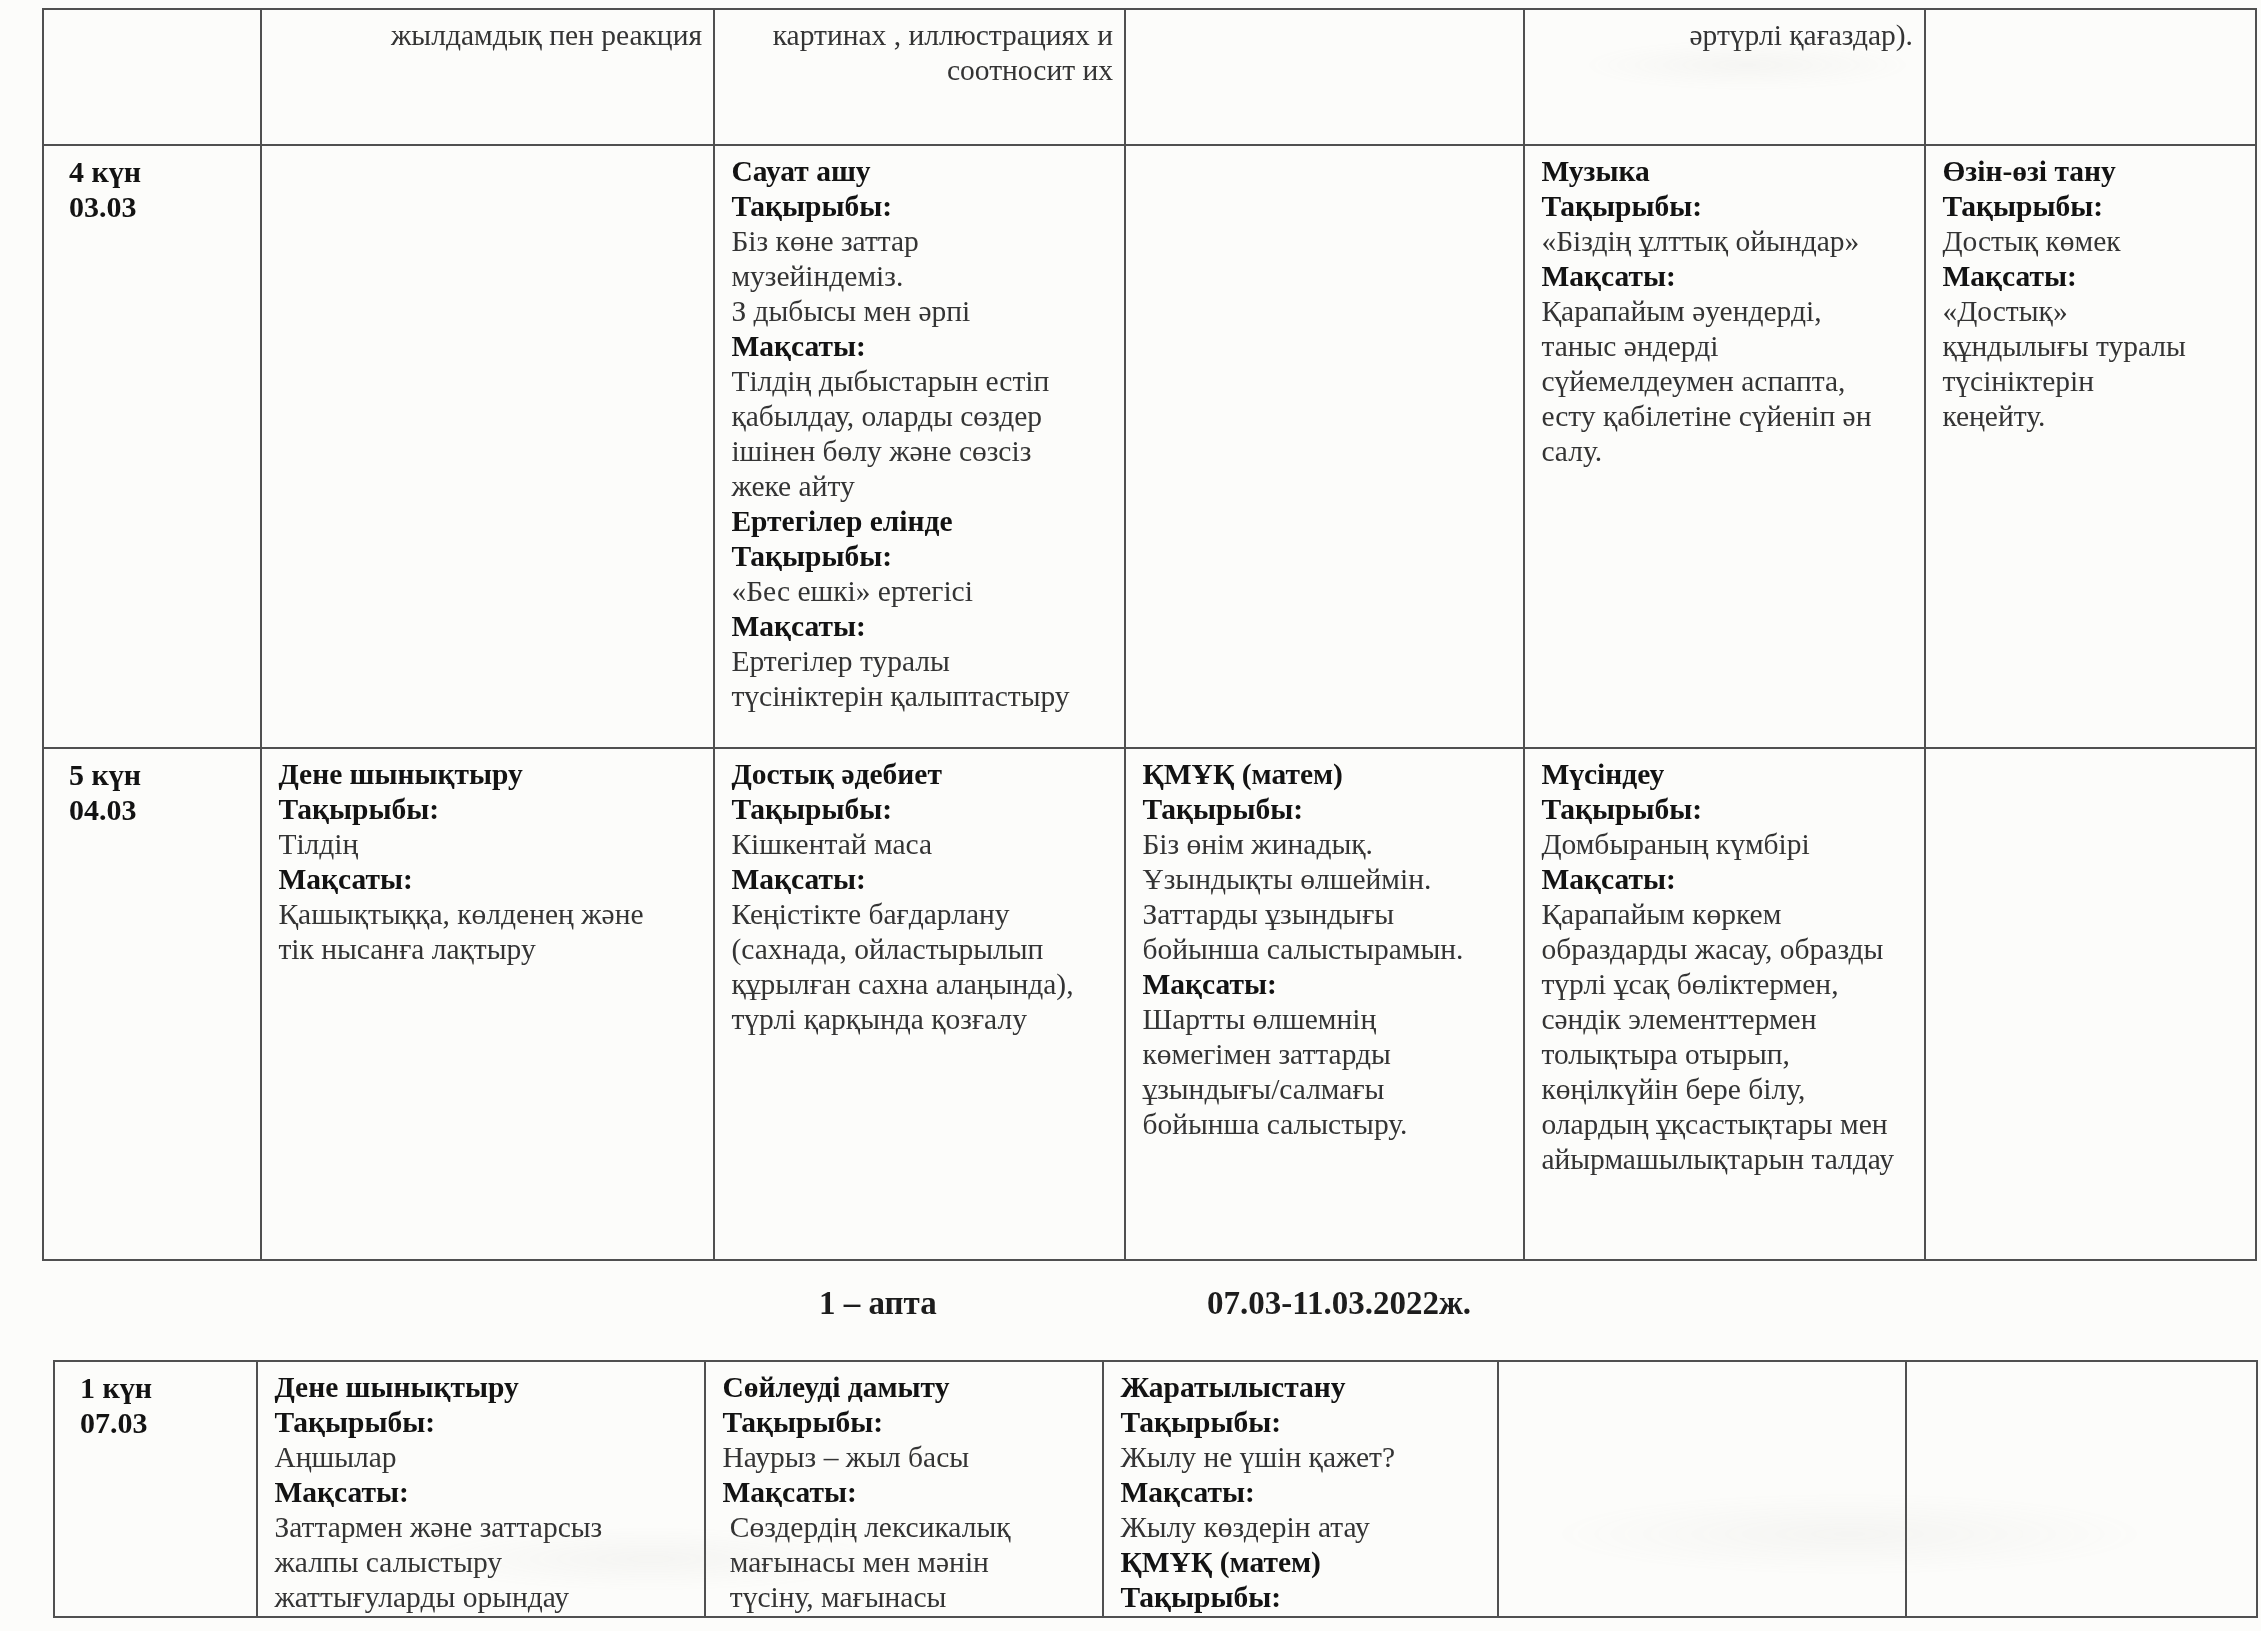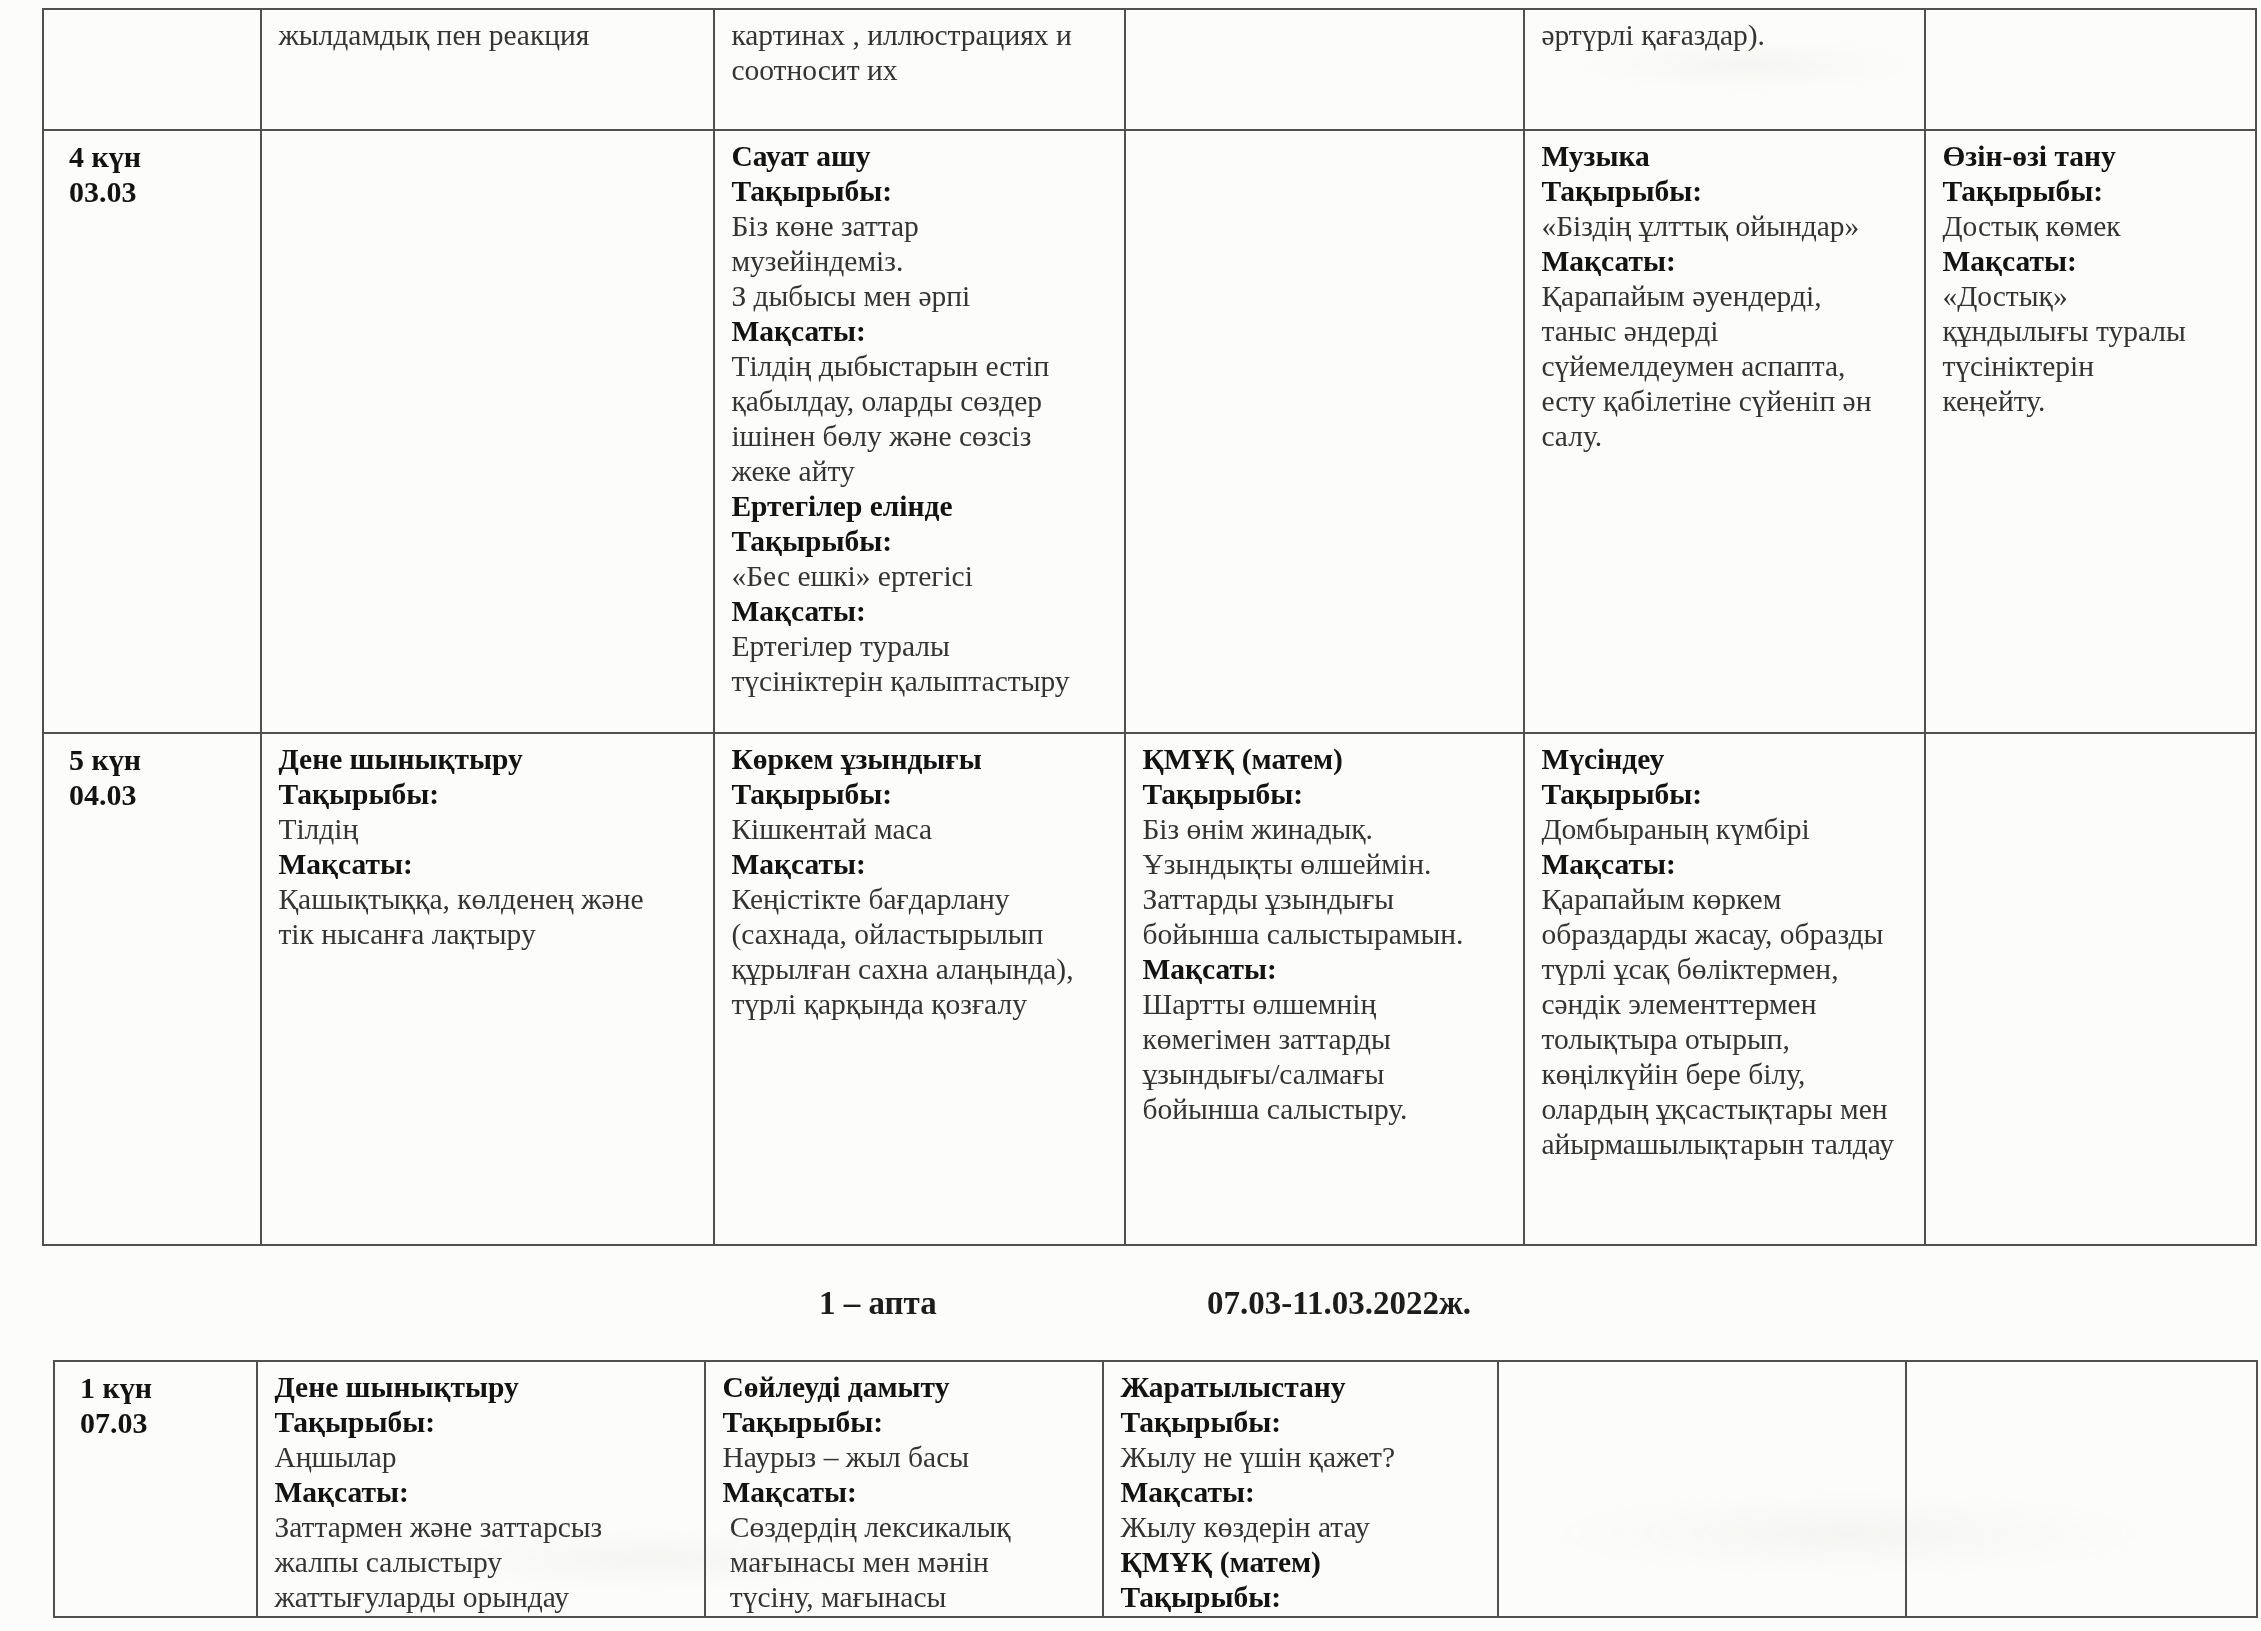--- a/index.html
+++ b/index.html
@@ -19,21 +19,21 @@
     vertical-align:top;
     padding:8.2px 11px 0 16.4px;
     font-size:29.5px;line-height:35px;color:#343434;
     overflow:hidden;
   }
   table.plan td.day{padding-left:25px;font-size:30px;}
   .ln{white-space:pre-wrap;}
   .ln.b{font-weight:bold;color:#131313;}
   
   #t1{left:42px;top:8.2px;width:2214px;}
-  #t1 tr.r0{height:121px;}
+  #t1 tr.r0{height:136px;text-align:right;}
   #t1 tr.r1{height:603px;}
   #t1 tr.r2{height:512px;}
   
   #t2{left:53px;top:1360px;width:2202px;}
   #t2 tr.r0{height:256px;padding-left:36px;}
   
   .week-heading{
     position:absolute;top:1285px;left:0;width:2261px;height:49px;
     font-size:33px;font-weight:bold;color:#1d1d1d;
   }
@@ -133,21 +133,21 @@
           </td>
         <td>
             <div class="ln b">Дене шынықтыру</div>
             <div class="ln b">Тақырыбы:</div>
             <div class="ln">Тілдің</div>
             <div class="ln b">Мақсаты:</div>
             <div class="ln">Қашықтыққа, көлденең және</div>
             <div class="ln">тік нысанға лақтыру</div>
           </td>
         <td>
-            <div class="ln b">Көркем ұзындығы</div>
+            <div class="ln b">Достық әдебиет</div>
             <div class="ln b">Тақырыбы:</div>
             <div class="ln">Кішкентай маса</div>
             <div class="ln b">Мақсаты:</div>
             <div class="ln">Кеңістікте бағдарлану</div>
             <div class="ln">(сахнада, ойластырылып</div>
             <div class="ln">құрылған сахна алаңында),</div>
             <div class="ln">түрлі қарқында қозғалу</div>
           </td>
         <td>
             <div class="ln b">ҚМҰҚ (матем)</div>

